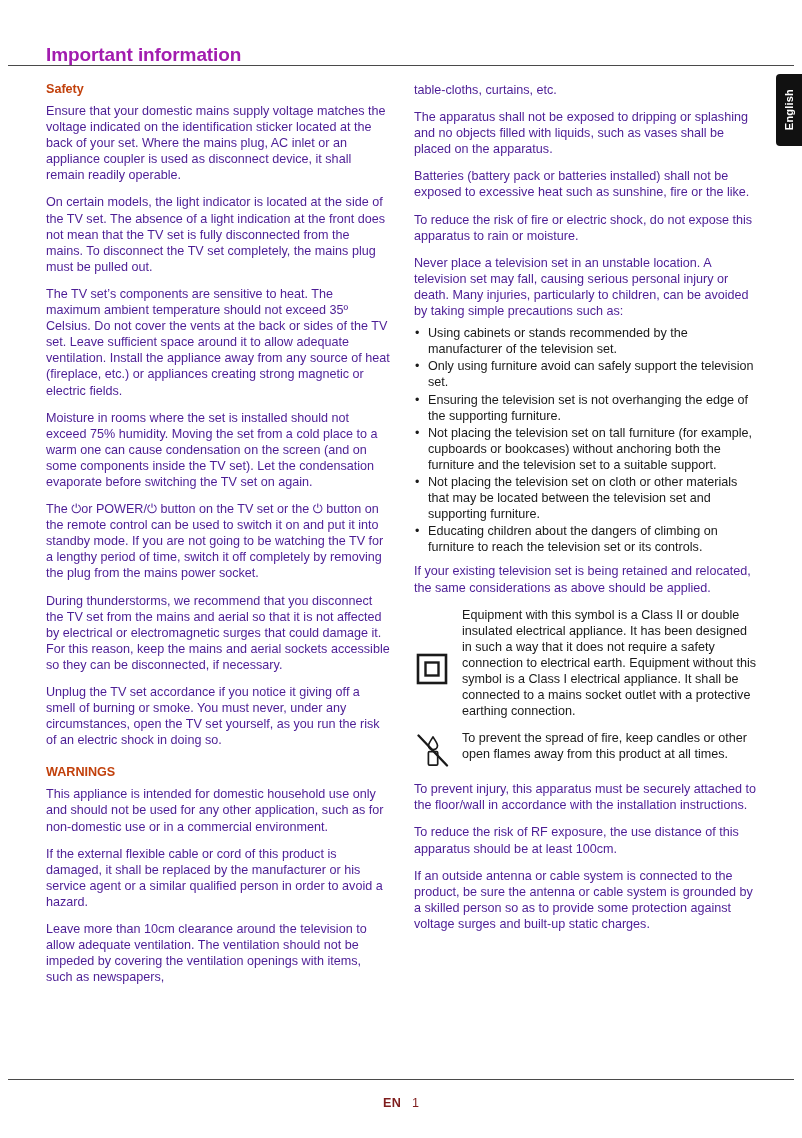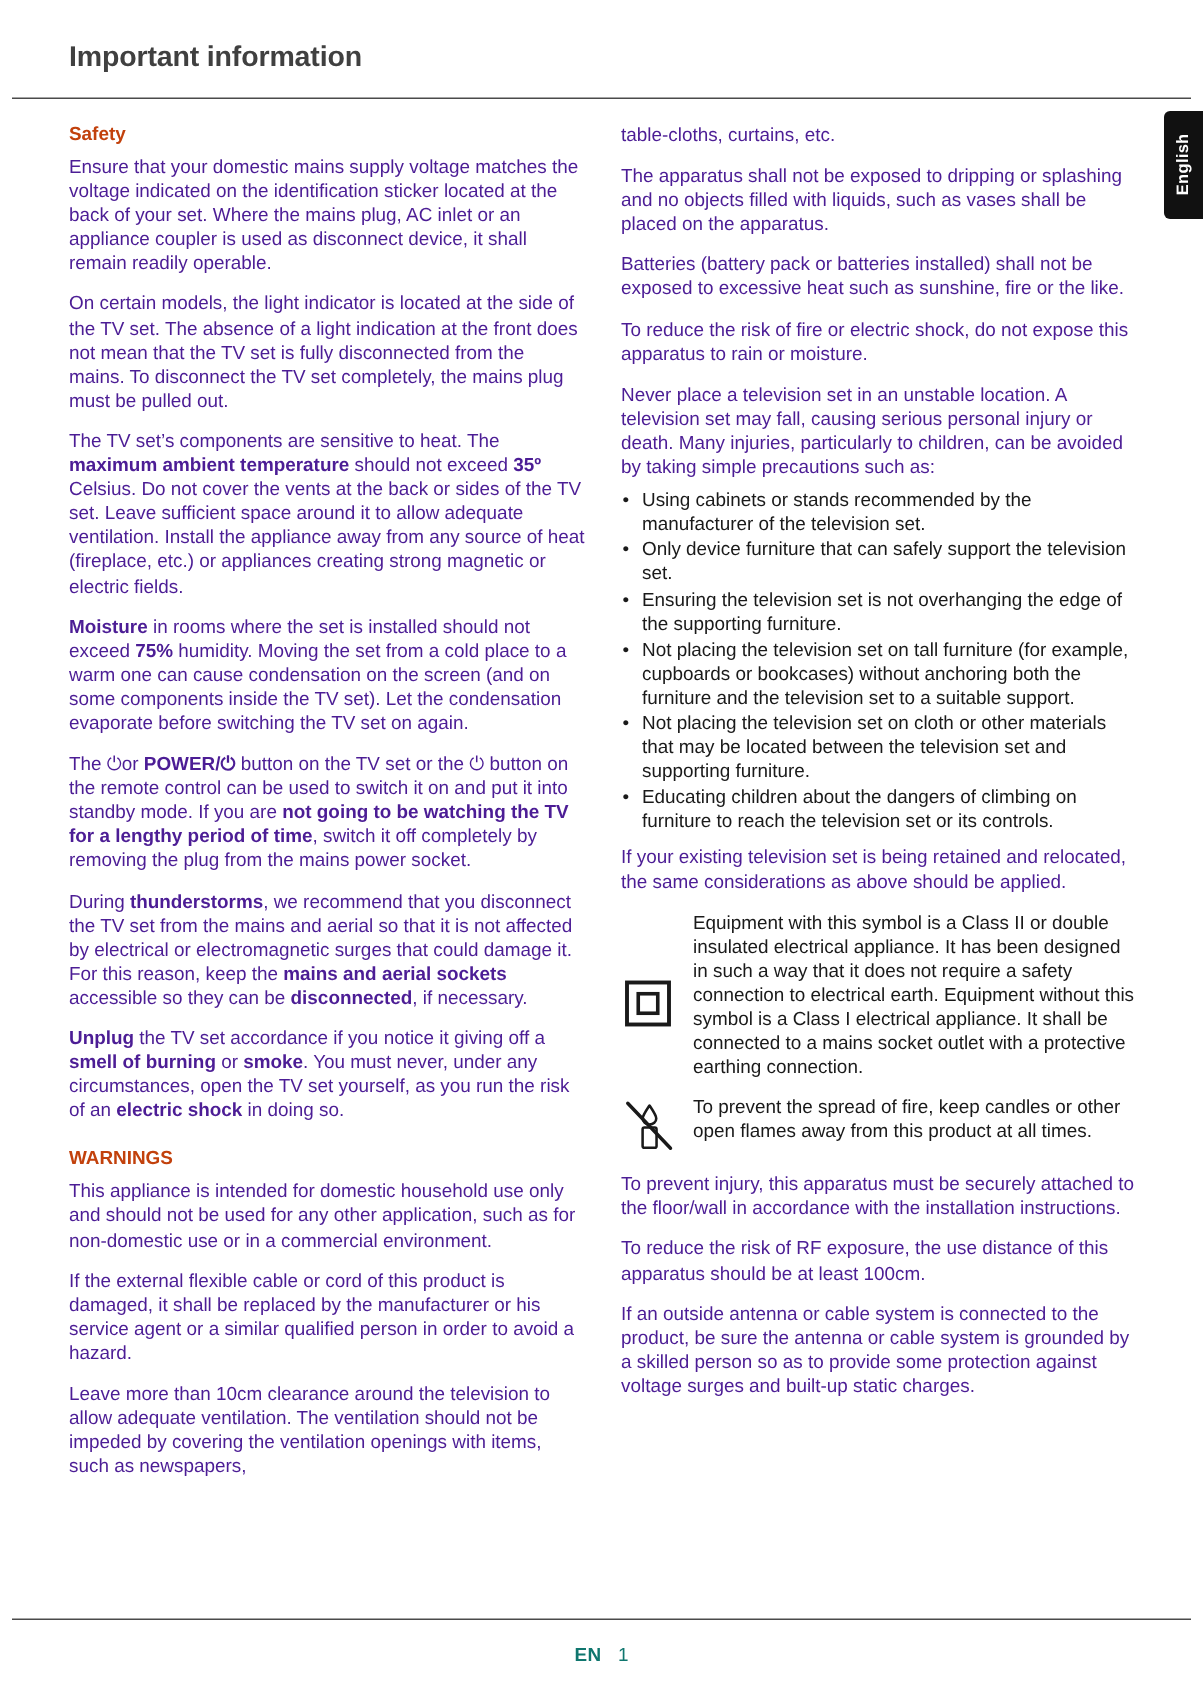--- a/index.html
+++ b/index.html
@@ -18,25 +18,25 @@
 
   .page {
     position: absolute;
     inset: 0;
   }
 
   
   .page-title {
     position: absolute;
     left: 46px;
-    top: 28px;
+    top: 44px;
     font-size: 19px;
     font-weight: bold;
     letter-spacing: -0.1px;
-    color: #404040;
+    color: #a21caf;
   }
   .header-rule {
     position: absolute;
     left: 8px;
     right: 8px;
     top: 65px;
     height: 1px;
     background: #4a4a4a;
   }
 
@@ -89,21 +89,21 @@
   p.para {
     font-size: 12.6px;
     line-height: 16.1px;
     margin: 0 0 11px 0;
     text-align: left;
     color: #4c1d95;
   }
   p.para.tight {
     margin-bottom: 6px;
   }
-  p.para b { font-weight: bold; }
+  p.para b { font-weight: normal; }
 
   
   ul.bullets {
     list-style: none;
     margin: 0 0 8px 0;
     padding: 0;
   }
   ul.bullets li {
     font-size: 12.6px;
     line-height: 16.1px;
@@ -146,21 +146,21 @@
     height: 1px;
     background: #4a4a4a;
   }
   .footer {
     position: absolute;
     left: 0;
     right: 0;
     bottom: 28px;
     text-align: center;
     font-size: 12.6px;
-    color: #0f766e;
+    color: #7f1d1d;
   }
   .footer .lang-code {
     font-weight: bold;
     letter-spacing: 0.3px;
   }
   .footer .page-no {
     margin-left: 11px;
   }
 
   .pwr { font-family: "DejaVu Sans", sans-serif; }
@@ -208,21 +208,21 @@
     <div class="col">
 
       <p class="para">table-cloths, curtains, etc.</p>
       <p class="para">The apparatus shall not be exposed to dripping or splashing and no objects filled with liquids, such as vases shall be placed on the apparatus.</p>
       <p class="para">Batteries (battery pack or batteries installed) shall not be exposed to excessive heat such as sunshine, fire or the like.</p>
       <p class="para">To reduce the risk of fire or electric shock, do not expose this apparatus to rain or moisture.</p>
       <p class="para tight">Never place a television set in an unstable location. A television set may fall, causing serious personal injury or death. Many injuries, particularly to children, can be avoided by taking simple precautions such as:</p>
 
       <ul class="bullets">
         <li>Using cabinets or stands recommended by the manufacturer of the television set.</li>
-        <li>Only device furniture that can safely support the television set.</li>
+        <li>Only using furniture avoid can safely support the television set.</li>
         <li>Ensuring the television set is not overhanging the edge of the supporting furniture.</li>
         <li>Not placing the television set on tall furniture (for example, cupboards or bookcases) without anchoring both the furniture and the television set to a suitable support.</li>
         <li>Not placing the television set on cloth or other materials that may be located between the television set and supporting furniture.</li>
         <li>Educating children about the dangers of climbing on furniture to reach the television set or its controls.</li>
       </ul>
 
       <p class="para">If your existing television set is being retained and relocated, the same considerations as above should be applied.</p>
 
       <div class="symbol-block class2-block">
         <span class="sym-icon">

